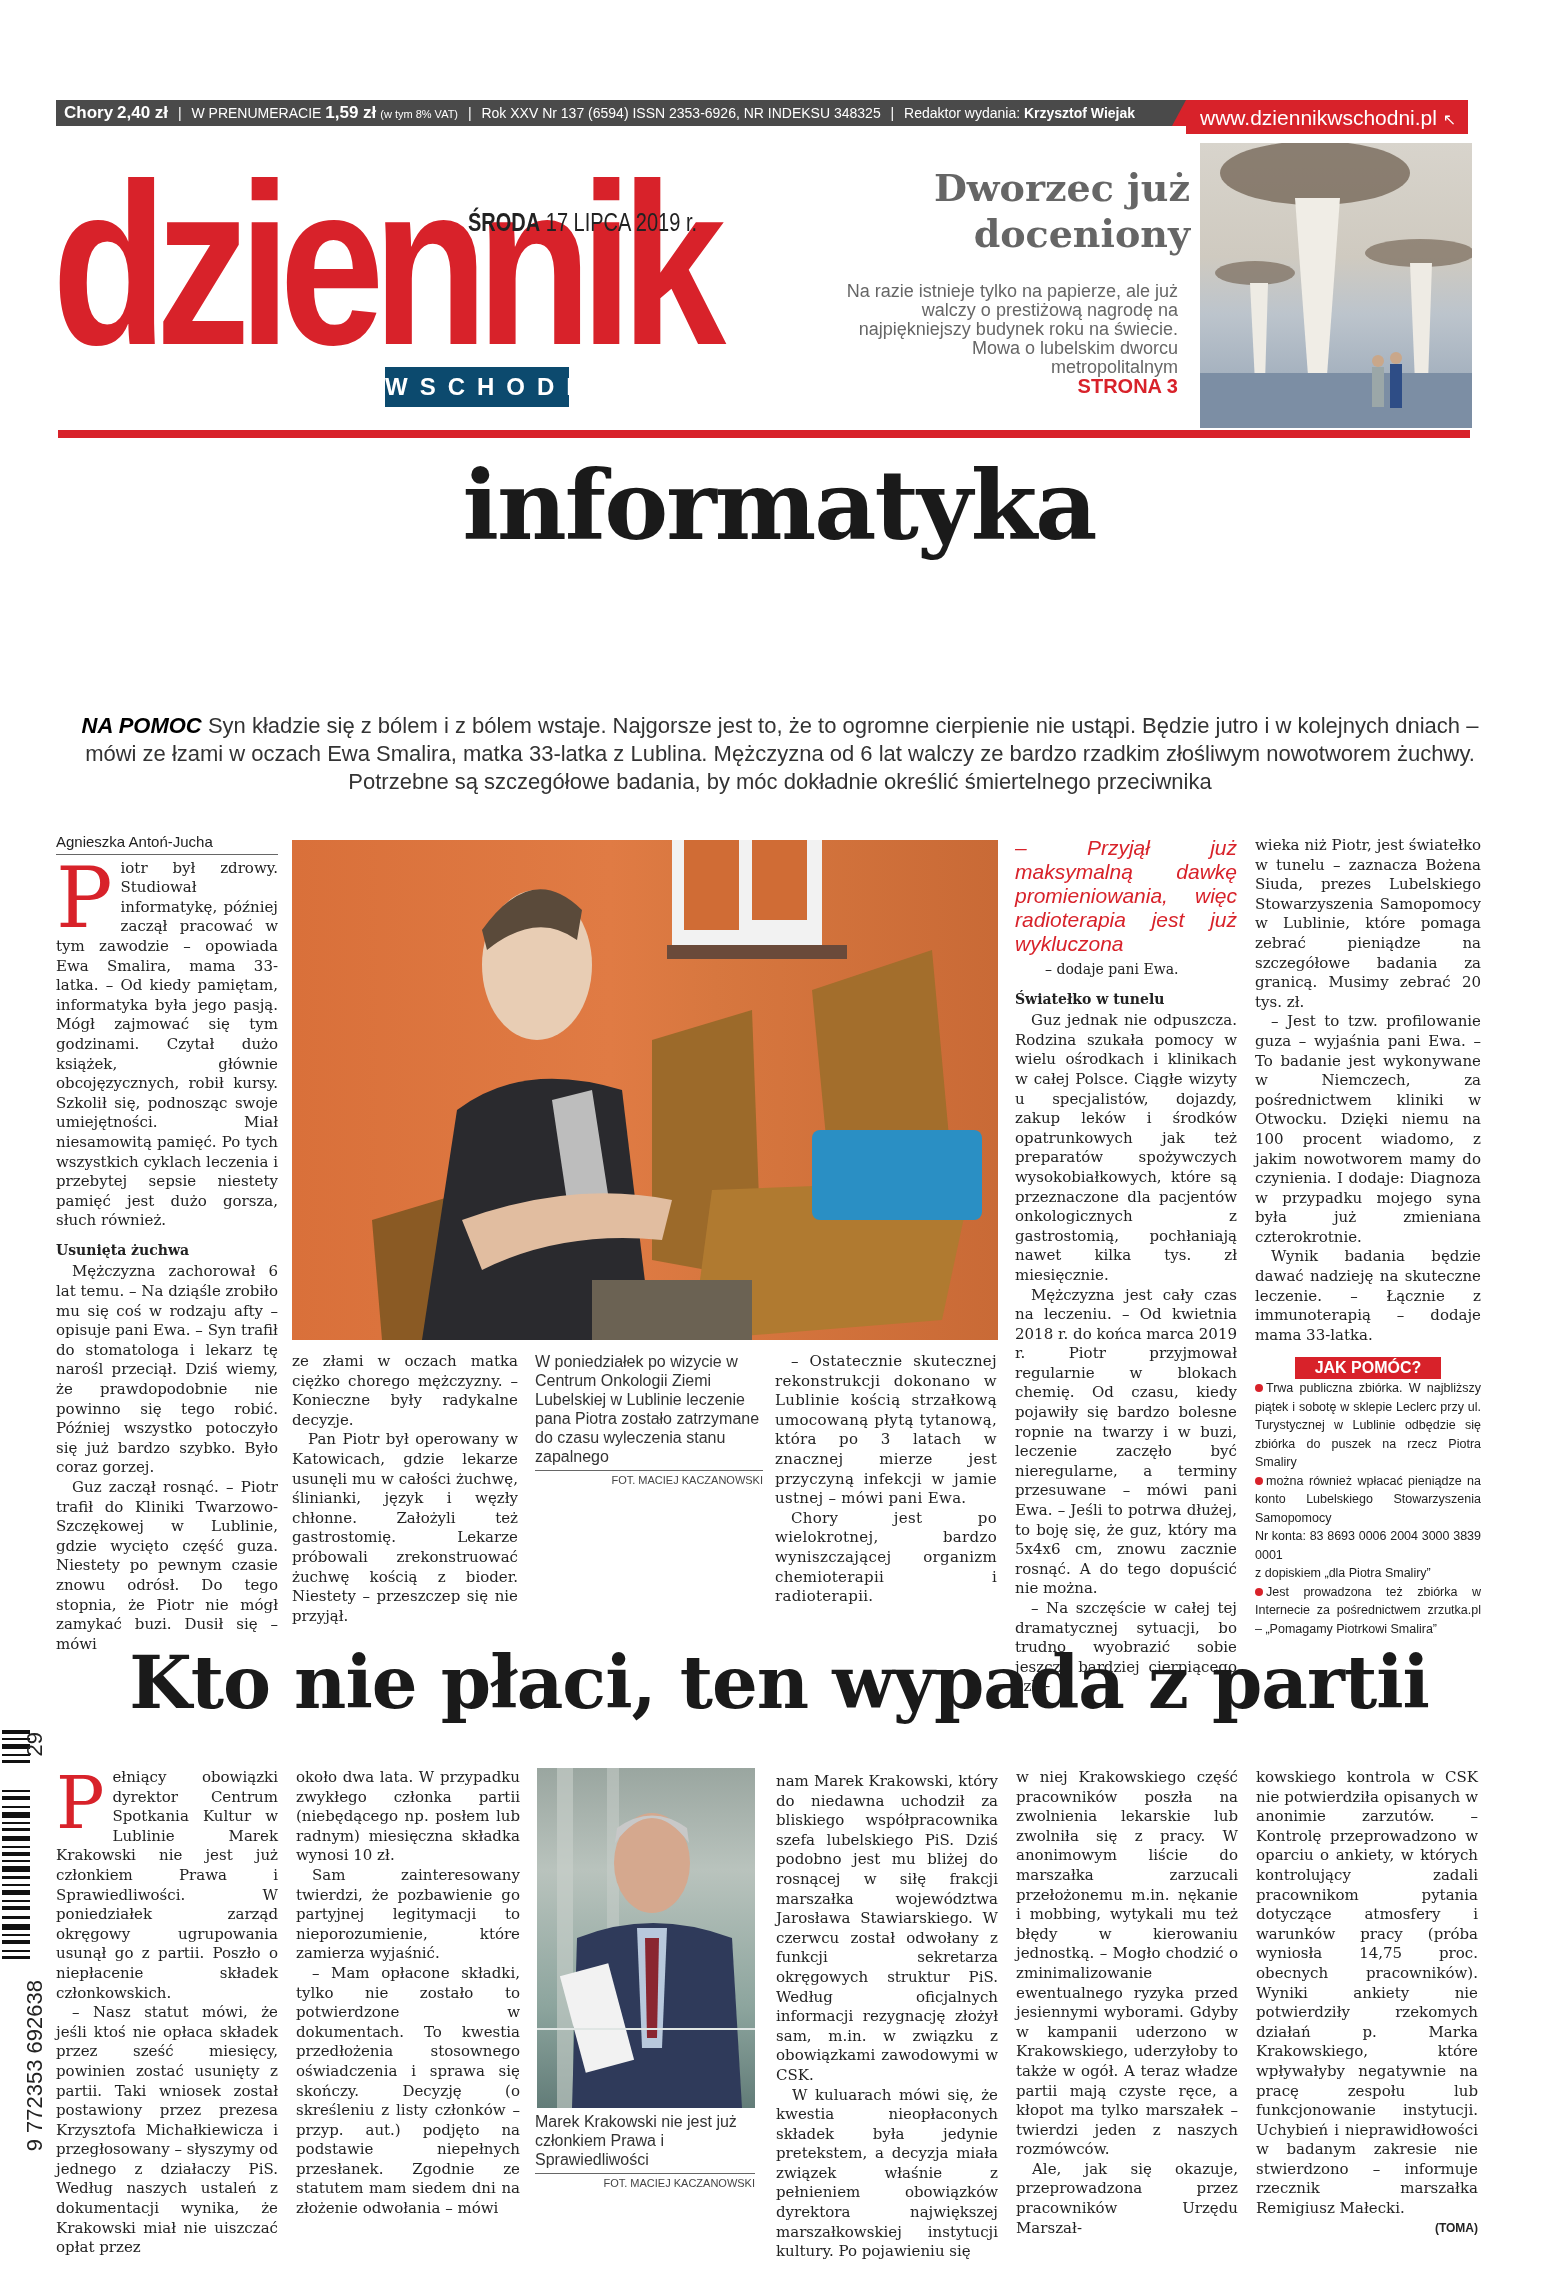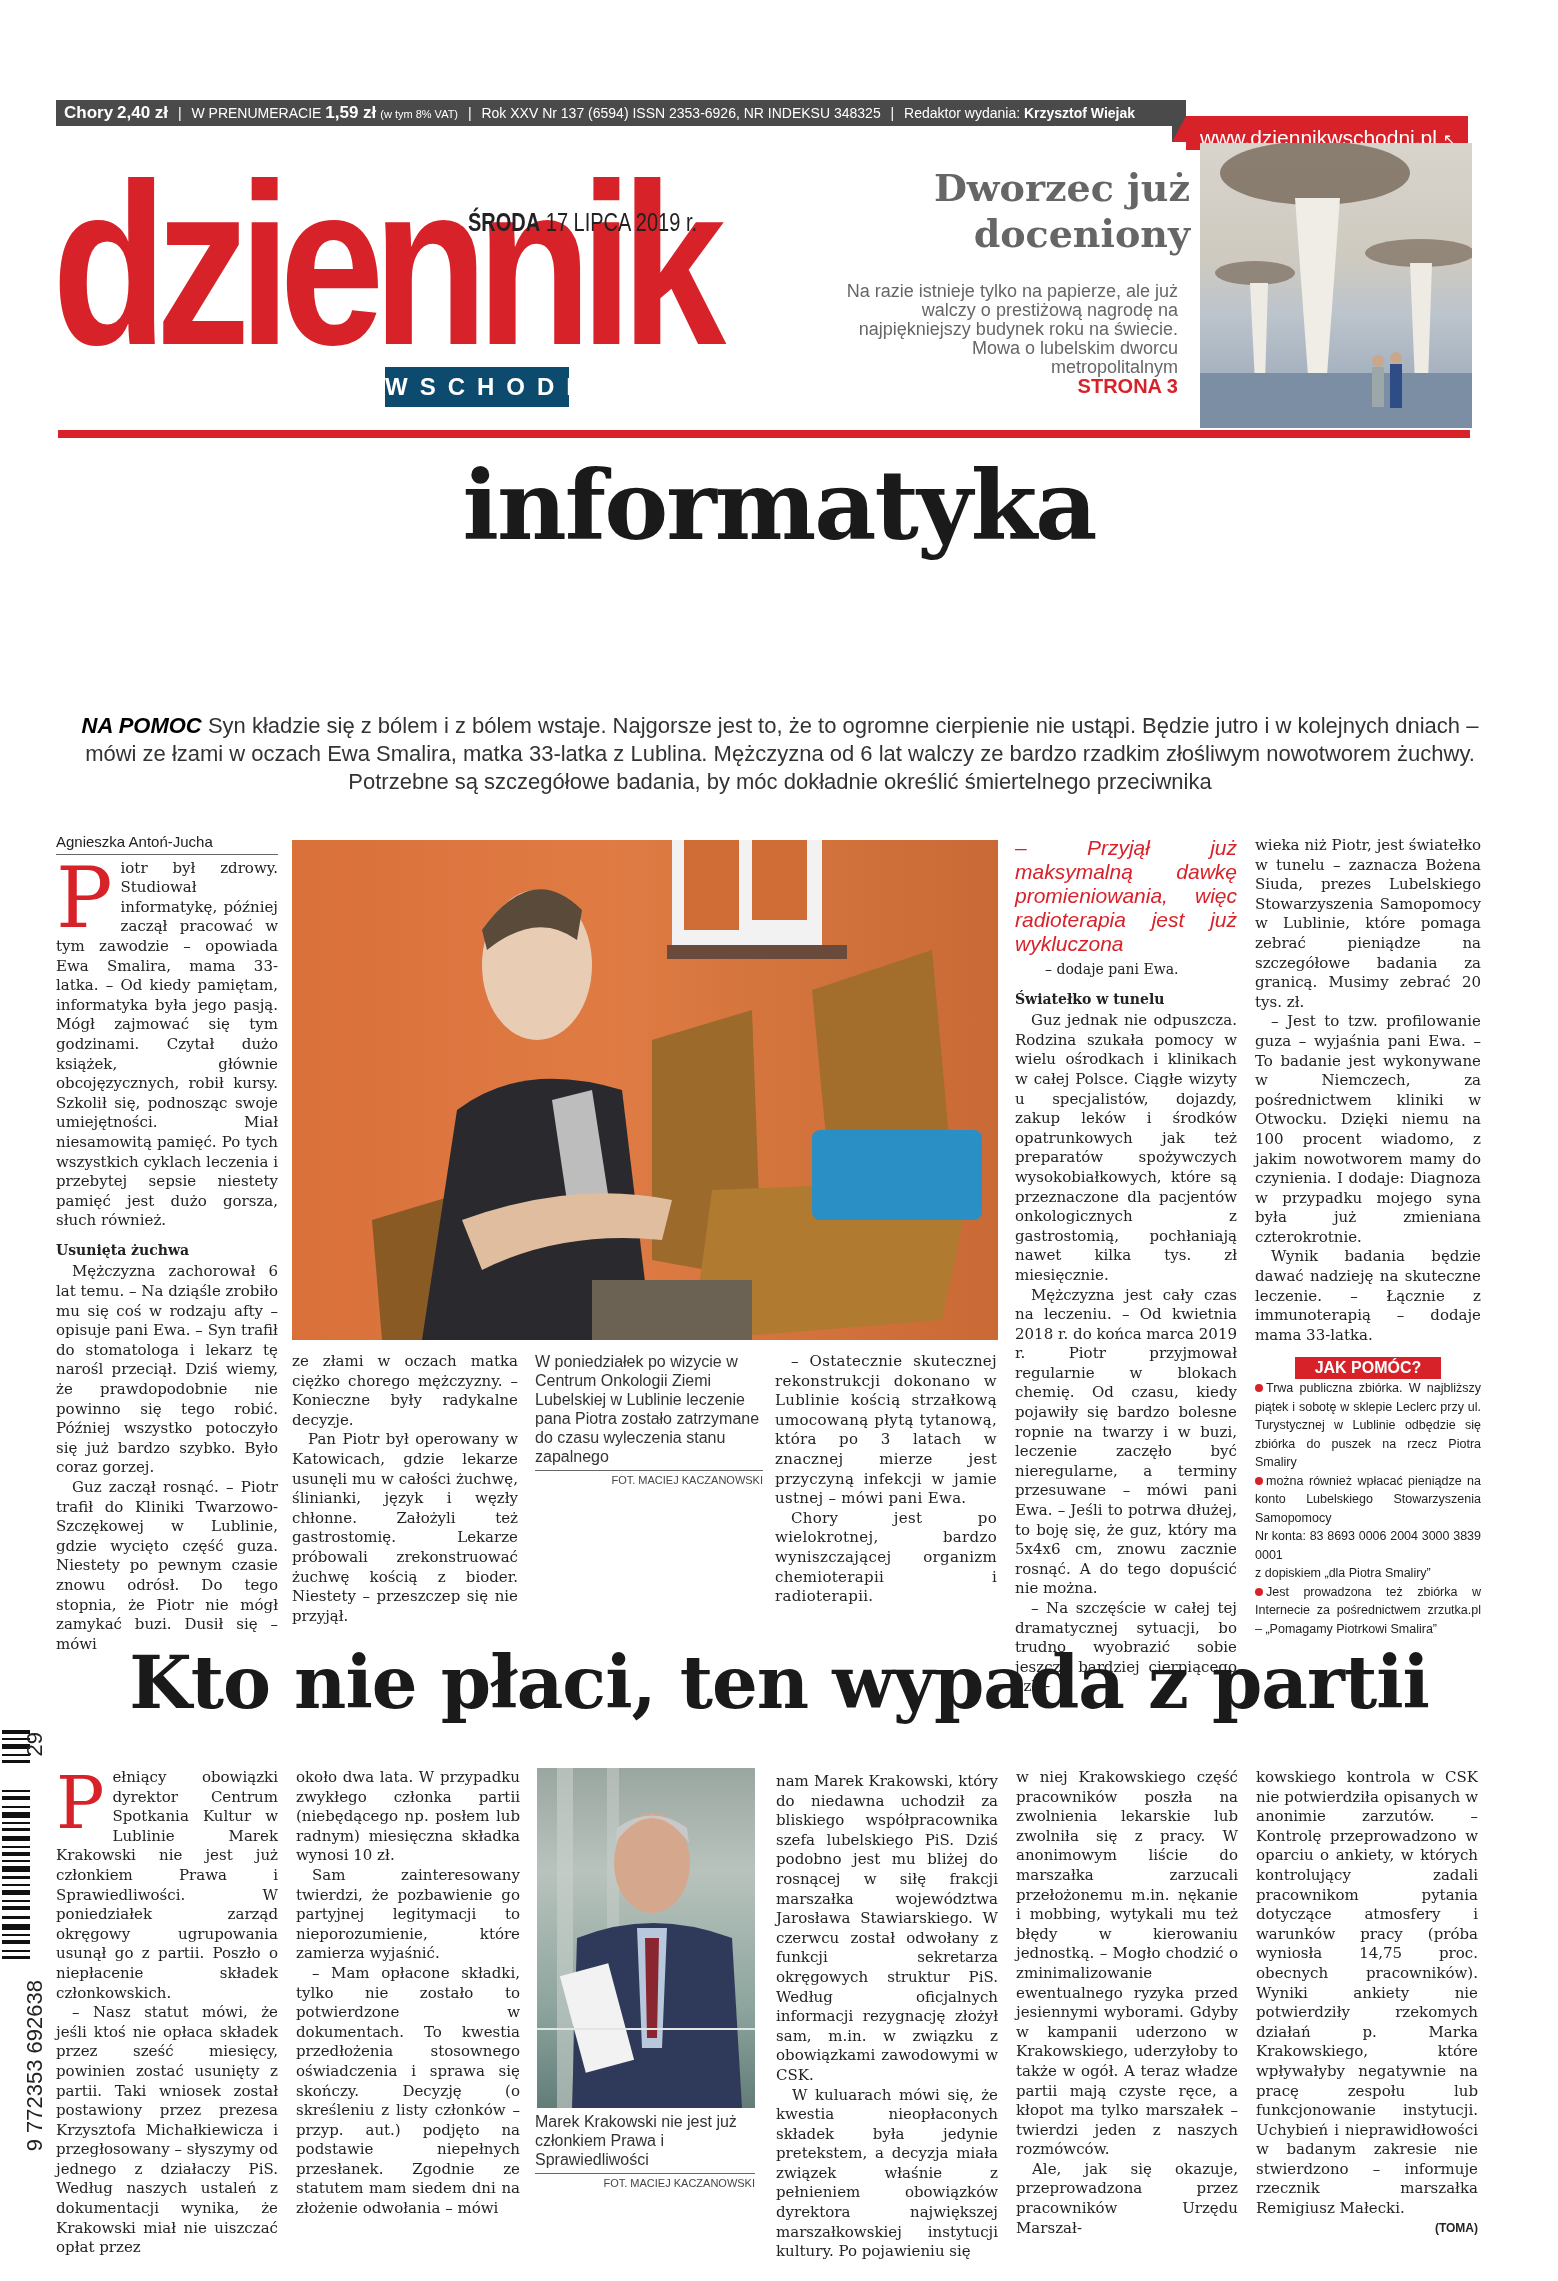--- a/index.html
+++ b/index.html
@@ -7,21 +7,21 @@
   body { position: relative; font-family: "DejaVu Serif", serif; color: #222; }
 
   .abs { position: absolute; }
 
   
   .topbar { left: 56px; top: 100px; width: 1130px; height: 26px; background: #4a4a4a; color: #fff;
             font-family: "Liberation Sans", sans-serif; font-size: 14px; line-height: 26px; white-space: nowrap; padding-left: 8px; }
   .topbar b.big { font-size: 17px; }
   .topbar .sep { margin: 0 6px; }
   .url-tab { left: 1186px; top: 100px; width: 282px; height: 34px; background: #d8222a; color: #fff;
-             font-family: "Liberation Sans", sans-serif; font-size: 21px; line-height: 44px; padding-left: 14px; margin-top: 16px; }
+             font-family: "Liberation Sans", sans-serif; font-size: 21px; line-height: 35px; padding-left: 14px; }
   .url-tab::before { content:""; position:absolute; left:-14px; top:0; border-top:26px solid #4a4a4a; border-right:14px solid #d8222a; }
 
   
   .logo { left: 52px; top: 150px; font-family: "Liberation Sans", sans-serif; font-weight: 900; font-size: 230px;
           color: #d8222a; letter-spacing: -14px; line-height: 1; transform: scaleX(0.82); transform-origin: left top; }
   .logo-sub { left: 385px; top: 367px; width: 184px; height: 40px; background: #0c4a6e; color: #fff;
               font-family: "Liberation Sans", sans-serif; font-weight: bold; font-size: 24px; letter-spacing: 12px;
               line-height: 40px; text-align: center; }
   .date { left: 468px; top: 208px; font-family: "Liberation Sans", sans-serif; font-size: 25px; color: #222; transform: scaleX(0.8); transform-origin: left top; white-space: nowrap; }
   .date b { font-weight: bold; }

